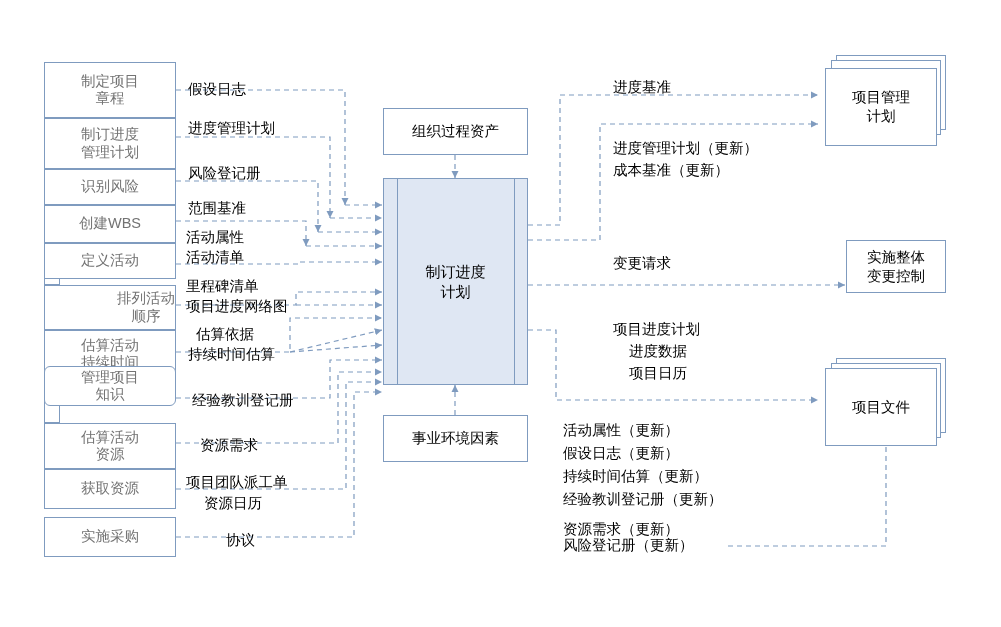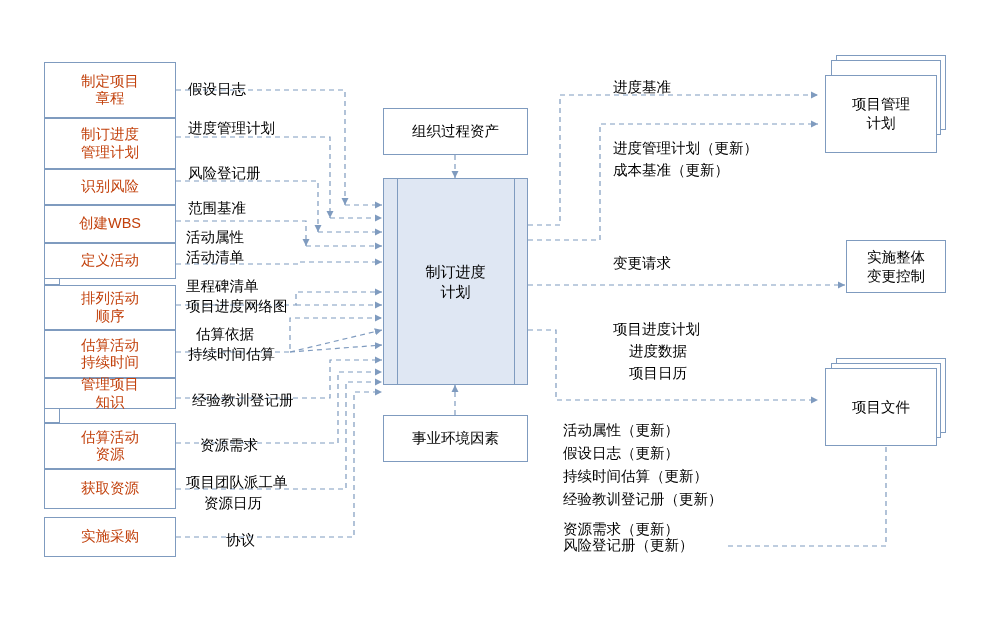--- a/index.html
+++ b/index.html
@@ -41,21 +41,21 @@
   .left-col-box {
     position: absolute;
     box-sizing: border-box;
     border: 1px solid #7f9bbf;
     background: #ffffff;
     display: flex;
     align-items: center;
     justify-content: center;
     text-align: center;
     font-size: 14.5px;
-    color: #c2410c;
+    color: #737373;
     line-height: 1.2;
     left: 44px;
     width: 132px;
   }
   .left-col-tab {
     position: absolute;
     box-sizing: border-box;
     border: 1px solid #7f9bbf;
     background: #ffffff;
     left: 44px;
@@ -201,37 +201,37 @@
   <div class="left-col-box" style="top:205px;height:38px;text-align:right;">
     <span>创建WBS</span>
   </div>
 
   <div class="left-col-tab" style="top:243px;height:42px;"></div>
   <div class="left-col-box" style="top:243px;height:36px;">
     <span>定义活动</span>
   </div>
 
   <div class="left-col-tab" style="top:285px;height:45px;"></div>
-  <div class="left-col-box" style="top:285px;height:45px;">
+  <div class="left-col-box" style="top:285px;height:45px;justify-content:flex-end;">
     <span>
       <span>排列活动</span><br>
       <span>顺序</span>
     </span>
   </div>
 
   <div class="left-col-tab" style="top:330px;height:48px;"></div>
   <div class="left-col-box" style="top:330px;height:48px;">
     <span>
       <span>估算活动</span><br>
       <span>持续时间</span>
     </span>
   </div>
 
   <div class="left-col-tab" style="top:378px;height:45px;"></div>
-  <div class="left-col-box" style="top:378px;height:31px;">
+  <div class="left-col-box" style="top:366px;height:40px;border-radius:6px;">
     <span>
       <span>管理项目</span><br>
       <span>知识</span>
     </span>
   </div>
 
   <div class="left-col-tab" style="top:423px;height:46px;"></div>
   <div class="left-col-box" style="top:423px;height:46px;">
     <span>
       <span>估算活动</span><br>
@@ -296,21 +296,21 @@
   <div class="label" style="left:563px;top:421px;">活动属性（更新）</div>
   <div class="label" style="left:563px;top:444px;">假设日志（更新）</div>
   <div class="label" style="left:563px;top:467px;">持续时间估算（更新）</div>
   <div class="label" style="left:563px;top:490px;">经验教训登记册（更新）</div>
   <div class="label" style="left:563px;top:520px;">资源需求（更新）</div>
   <div class="label" style="left:563px;top:536px;">风险登记册（更新）</div>
 
   <div class="doc-stack" style="left:820px;top:55px;width:140px;height:100px;">
     <div class="doc-shadow" style="left:16px;top:0px;width:110px;height:75px;"></div>
     <div class="doc-shadow" style="left:11px;top:5px;width:110px;height:75px;"></div>
-    <div class="doc-main" style="left:5px;top:20px;width:112px;height:78px;border-bottom-style:solid;">
+    <div class="doc-main" style="left:5px;top:13px;width:112px;height:78px;border-bottom-style:solid;">
       <div class="doc-text">
         <span>项目管理</span><br>
         <span>计划</span>
       </div>
     </div>
   </div>
 
   <div class="proc-box" style="left:846px;top:240px;width:100px;height:53px;">
     <span>
       <span>实施整体</span><br>

